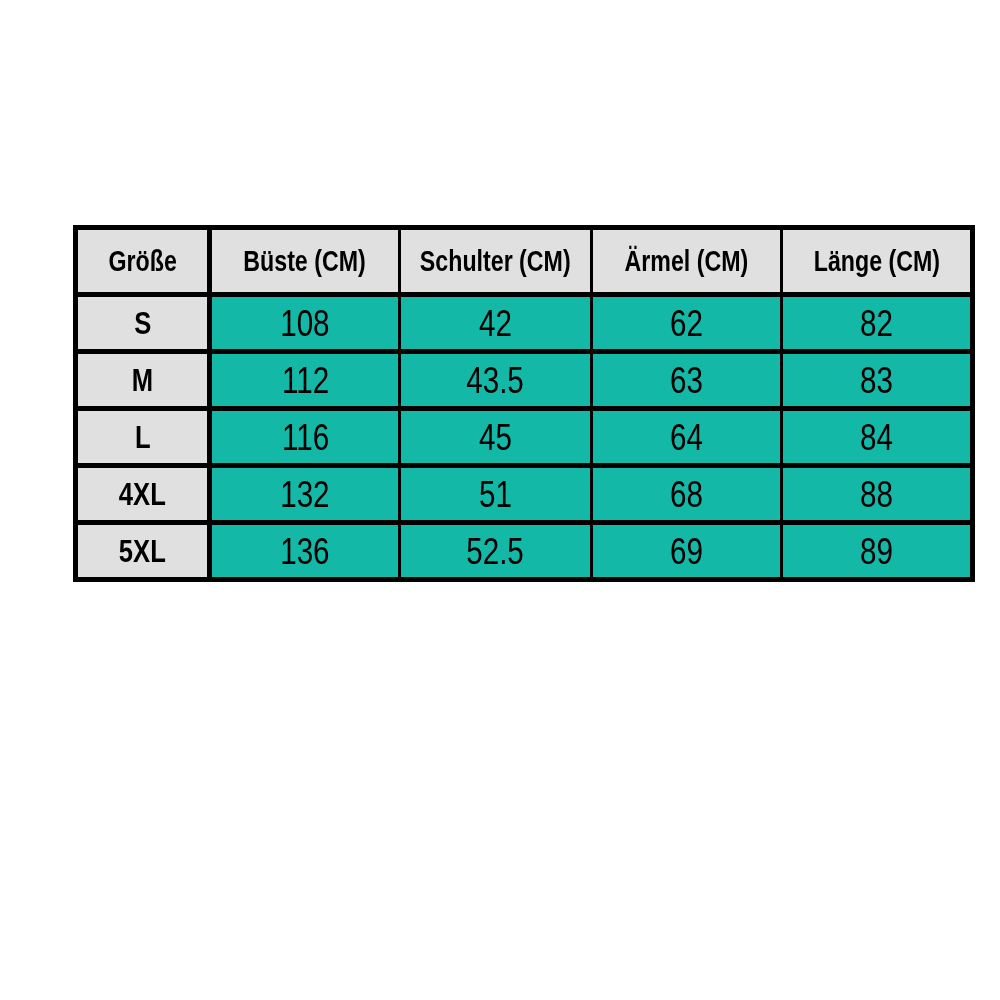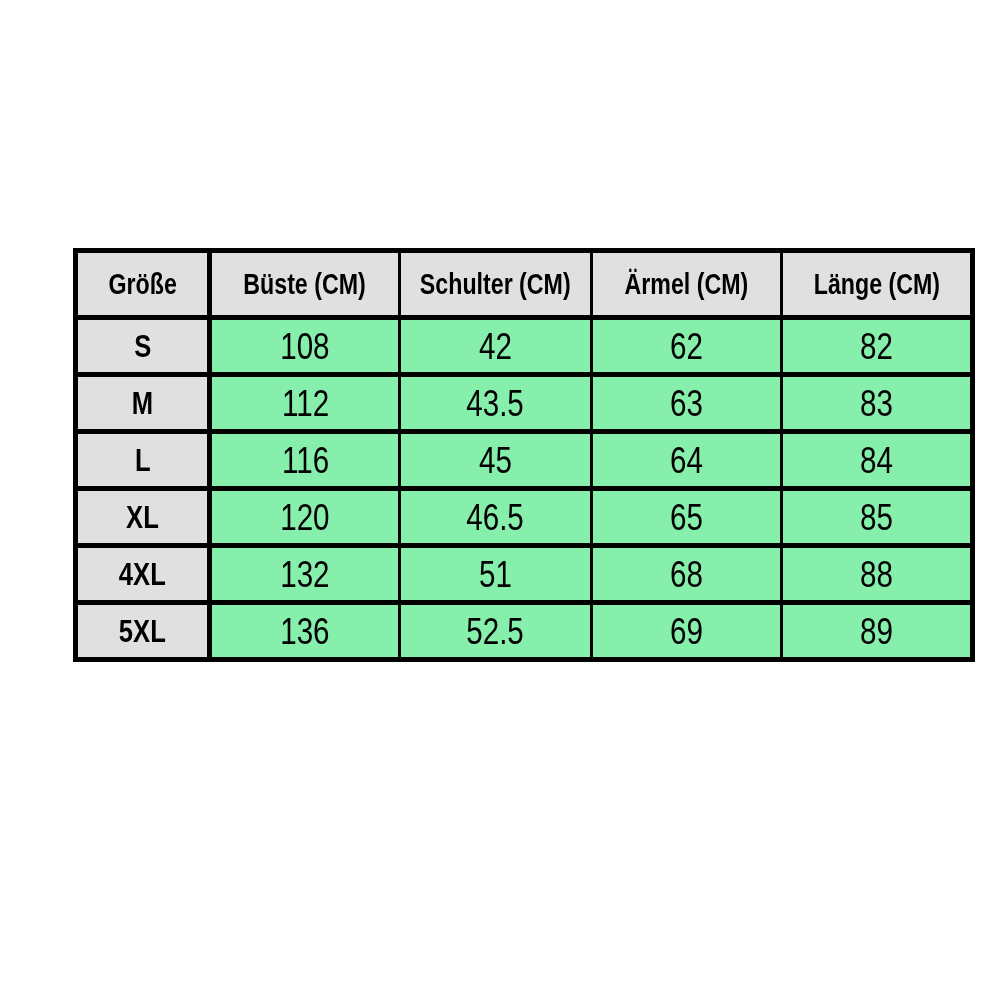--- a/index.html
+++ b/index.html
@@ -10,21 +10,21 @@
   body {
     width: 1000px;
     height: 1000px;
     position: relative;
     font-family: "Liberation Sans", "DejaVu Sans", sans-serif;
     color: #000000;
   }
   .chart-wrap {
     position: absolute;
     left: 51px;
-    top: 248px;
+    top: 225px;
     padding-left: 22px;
   }
   table.size-chart {
     border-collapse: collapse;
     table-layout: fixed;
     width: 897px;
     border: 5px solid #000000;
   }
   table.size-chart th,
   table.size-chart td {
@@ -44,21 +44,21 @@
   table.size-chart td.col-size,
   table.size-chart tbody th.row-label {
     border-right-width: 5px;
   }
   thead tr { height: 67px; }
   tbody tr { height: 57px; }
   thead th, tbody th.row-label {
     background: #e0e0e0;
   }
   tbody td {
-    background: #86efac;
+    background: #14b8a6;
     text-decoration: underline;
   }
   
   .cond {
     display: inline-block;
     transform: scaleX(0.8);
     transform-origin: 50% 50%;
     white-space: nowrap;
     line-height: 1;
   }
@@ -113,27 +113,20 @@
         <td><span class="cond num-text">83</span></td>
       </tr>
       <tr>
         <th class="row-label"><span class="cond size-text">L</span></th>
         <td><span class="cond num-text">116</span></td>
         <td><span class="cond num-text">45</span></td>
         <td><span class="cond num-text">64</span></td>
         <td><span class="cond num-text">84</span></td>
       </tr>
       <tr>
-        <th class="row-label"><span class="cond size-text">XL</span></th>
-        <td><span class="cond num-text">120</span></td>
-        <td><span class="cond num-text">46.5</span></td>
-        <td><span class="cond num-text">65</span></td>
-        <td><span class="cond num-text">85</span></td>
-      </tr>
-      <tr>
         <th class="row-label"><span class="cond size-text">4XL</span></th>
         <td><span class="cond num-text">132</span></td>
         <td><span class="cond num-text">51</span></td>
         <td><span class="cond num-text">68</span></td>
         <td><span class="cond num-text">88</span></td>
       </tr>
       <tr>
         <th class="row-label"><span class="cond size-text">5XL</span></th>
         <td><span class="cond num-text">136</span></td>
         <td><span class="cond num-text">52.5</span></td>

